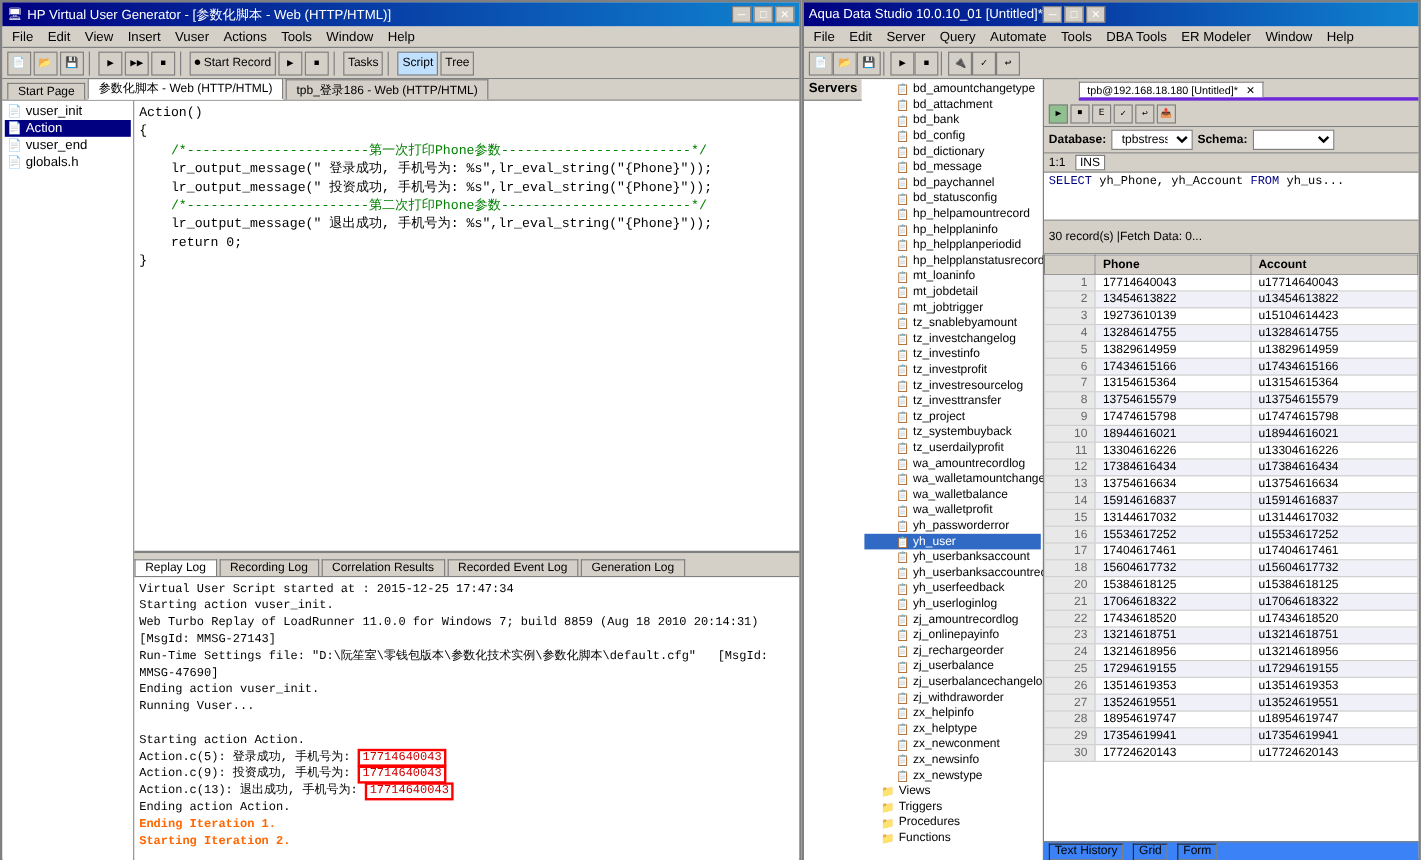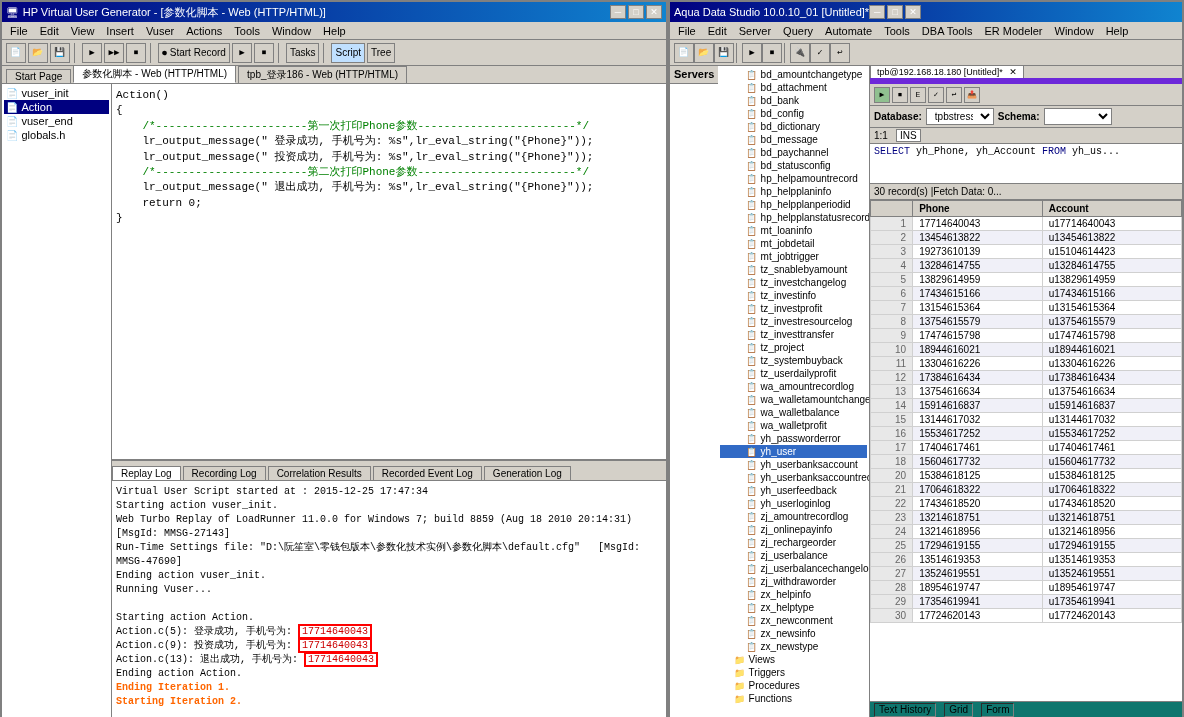--- a/index.html
+++ b/index.html
@@ -265,21 +265,22 @@
       flex: 1;
       display: flex;
       flex-direction: column;
     }
     
     .query-tabs-bar {
       height: 18px;
       background: #d4d0c8;
       display: flex;
       align-items: flex-end;
-      border-bottom: 6px solid #6d28d9;
+      border-bottom: 3px solid #6d28d9;
+      margin-left: 29px;
     }
     .query-tab {
       padding: 1px 6px;
       border: 1px solid #808080;
       border-bottom: none;
       background: #d4d0c8;
       font-family: 'Tahoma', sans-serif;
       font-size: 9px;
       cursor: pointer;
       margin-right: 1px;
@@ -331,21 +332,21 @@
       height: 40px;
       background: white;
       border-bottom: 1px solid #808080;
       padding: 2px 4px;
       font-family: 'Courier New', monospace;
       font-size: 10px;
       overflow: hidden;
     }
     
     .result-info {
-      height: 16px;
+      height: 28px;
       background: #d4d0c8;
       display: flex;
       align-items: center;
       padding: 0 4px;
       font-family: 'Tahoma', sans-serif;
       font-size: 10px;
       border-bottom: 1px solid #808080;
     }
     
     .result-table-wrapper {
@@ -378,21 +379,21 @@
       background: #e8e8e8;
       border-right: 1px solid #808080;
       text-align: right;
       padding-right: 4px;
       color: #666;
       min-width: 24px;
     }
     
     .status-bar {
       height: 16px;
-      background: #0f766e;
+      background: #3b82f6;
       display: flex;
       align-items: center;
       padding: 0 4px;
       font-family: 'Tahoma', sans-serif;
       font-size: 10px;
       border-top: 1px solid #808080;
       gap: 8px;
     }
     .status-segment {
       border: 1px inset #808080;

